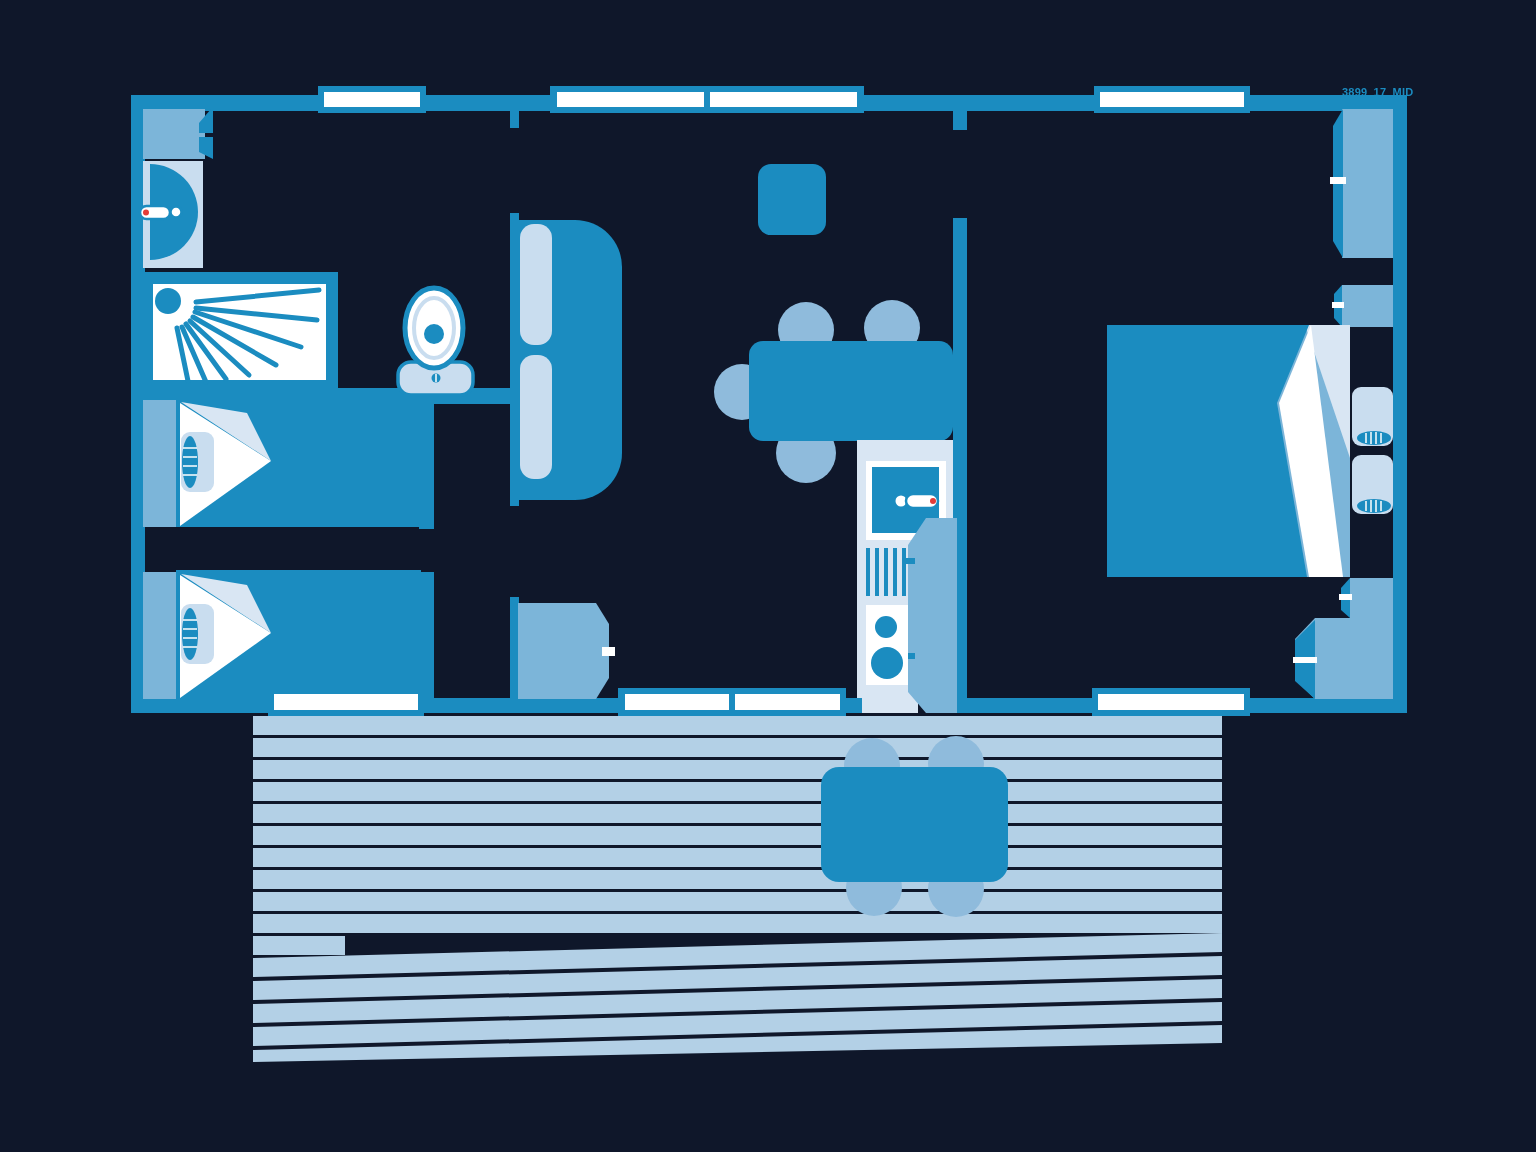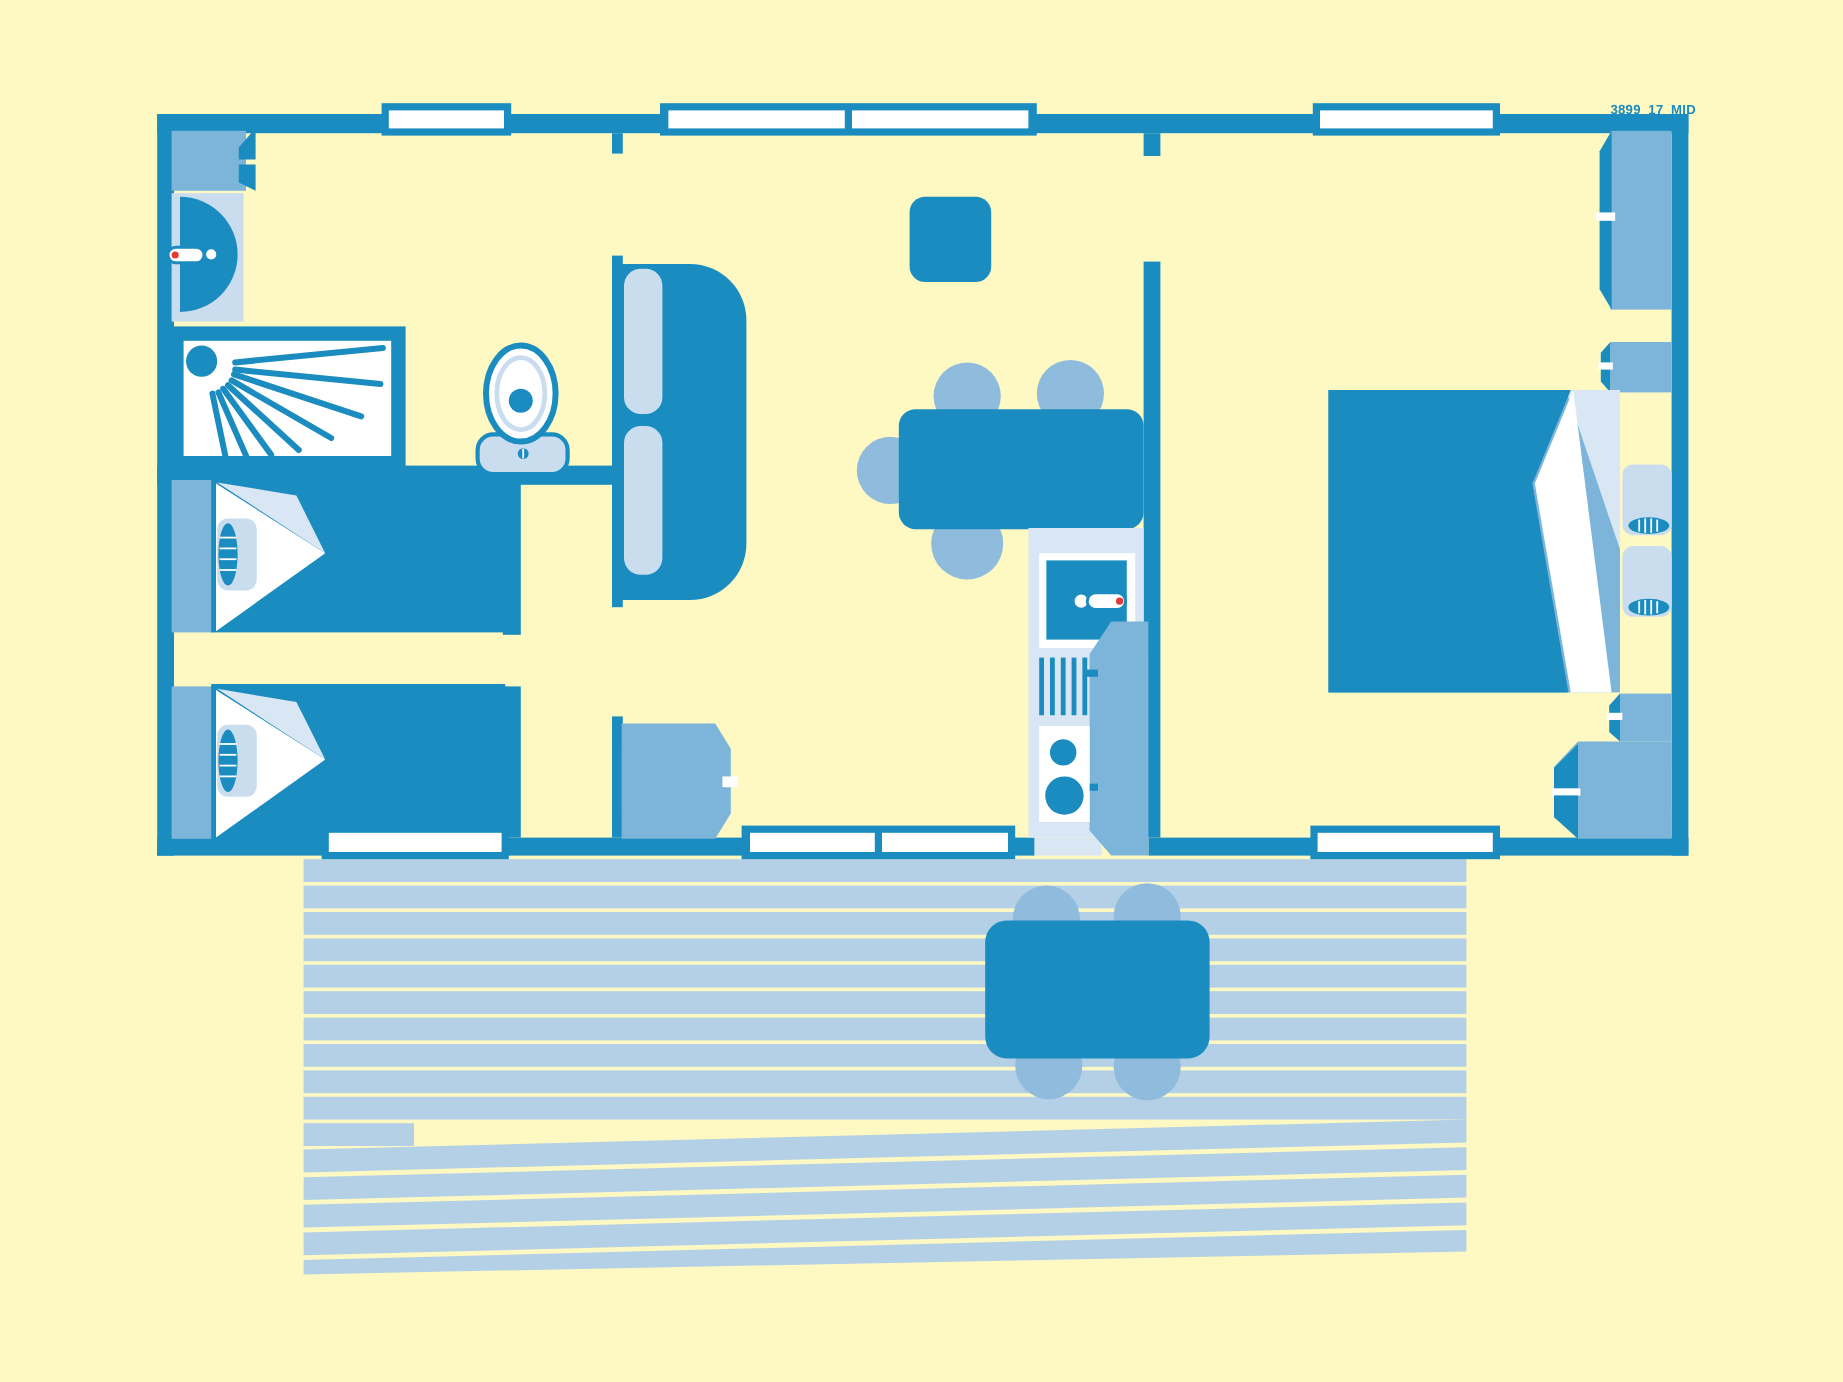--- a/index.html
+++ b/index.html
@@ -1,16 +1,16 @@
 <!DOCTYPE html>
 <html style="--c-dark: #1b8cc0; --c-medium: #7cb5d9; --c-chair: #8fbbdc; --c-light: #c9ddef; --c-xlight: #d9e6f3; --c-deck: #b3d0e6; --c-red: #e23c38; --c-background: #ffffff;"><head>
 <meta charset="utf-8">
 <style>
   html,body{margin:0;padding:0;background:#fff;}
-  #stage{position:relative;width:1536px;height:1152px;background:#fef9c3;overflow:hidden;
+  #stage{position:relative;width:1536px;height:1152px;background:#0f172a;overflow:hidden;
          font-family:"Liberation Sans",sans-serif;}
   svg{position:absolute;left:0;top:0;}
   
   .f-dark  {fill:var(--c-dark,#1b8cc0);}
   .f-med   {fill:var(--c-medium,#7cb5d9);}
   .f-chair {fill:var(--c-chair,#8fbbdc);}
   .f-light {fill:var(--c-light,#c9ddef);}
   .f-xlight{fill:var(--c-xlight,#d9e6f3);}
   .f-deck  {fill:var(--c-deck,#b3d0e6);}
   .f-white {fill:#ffffff;}

